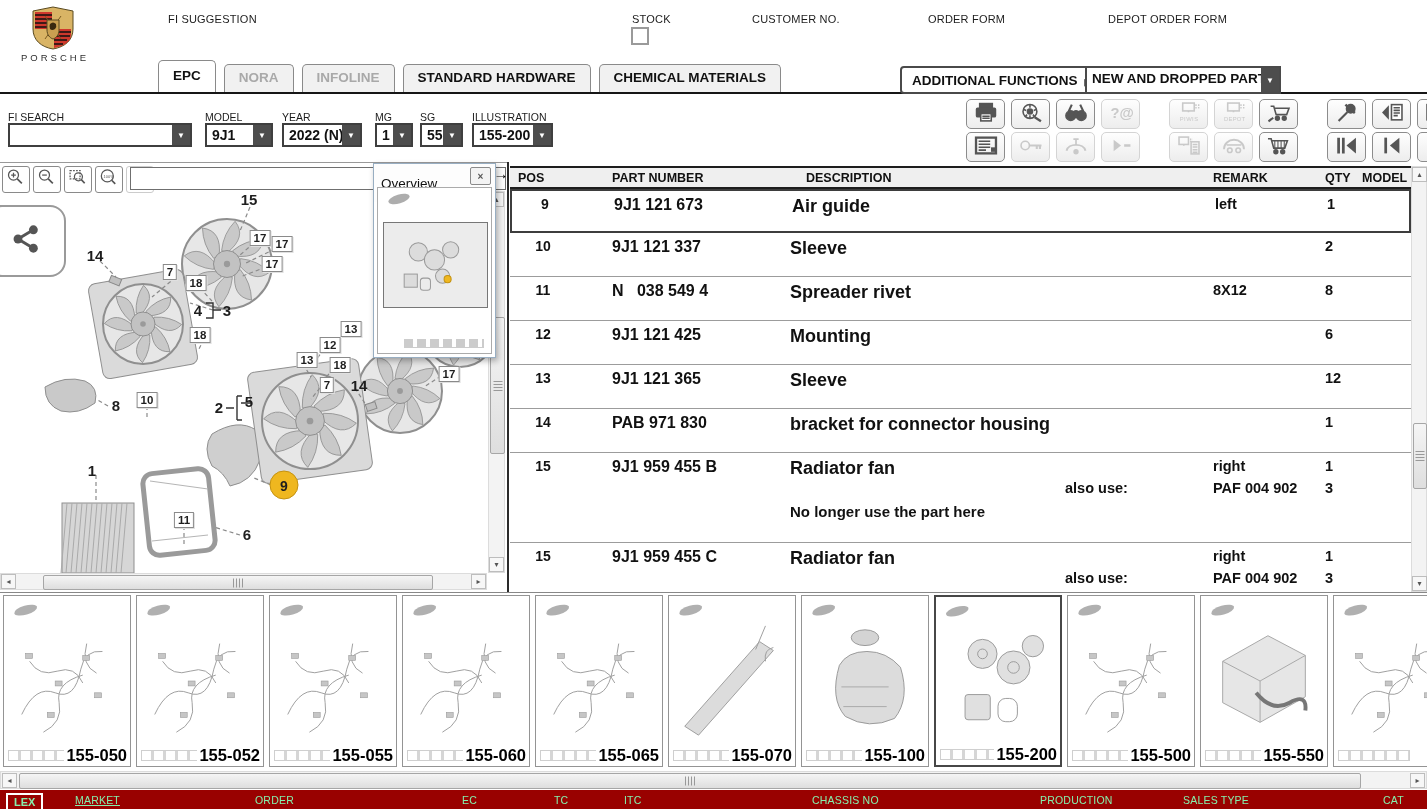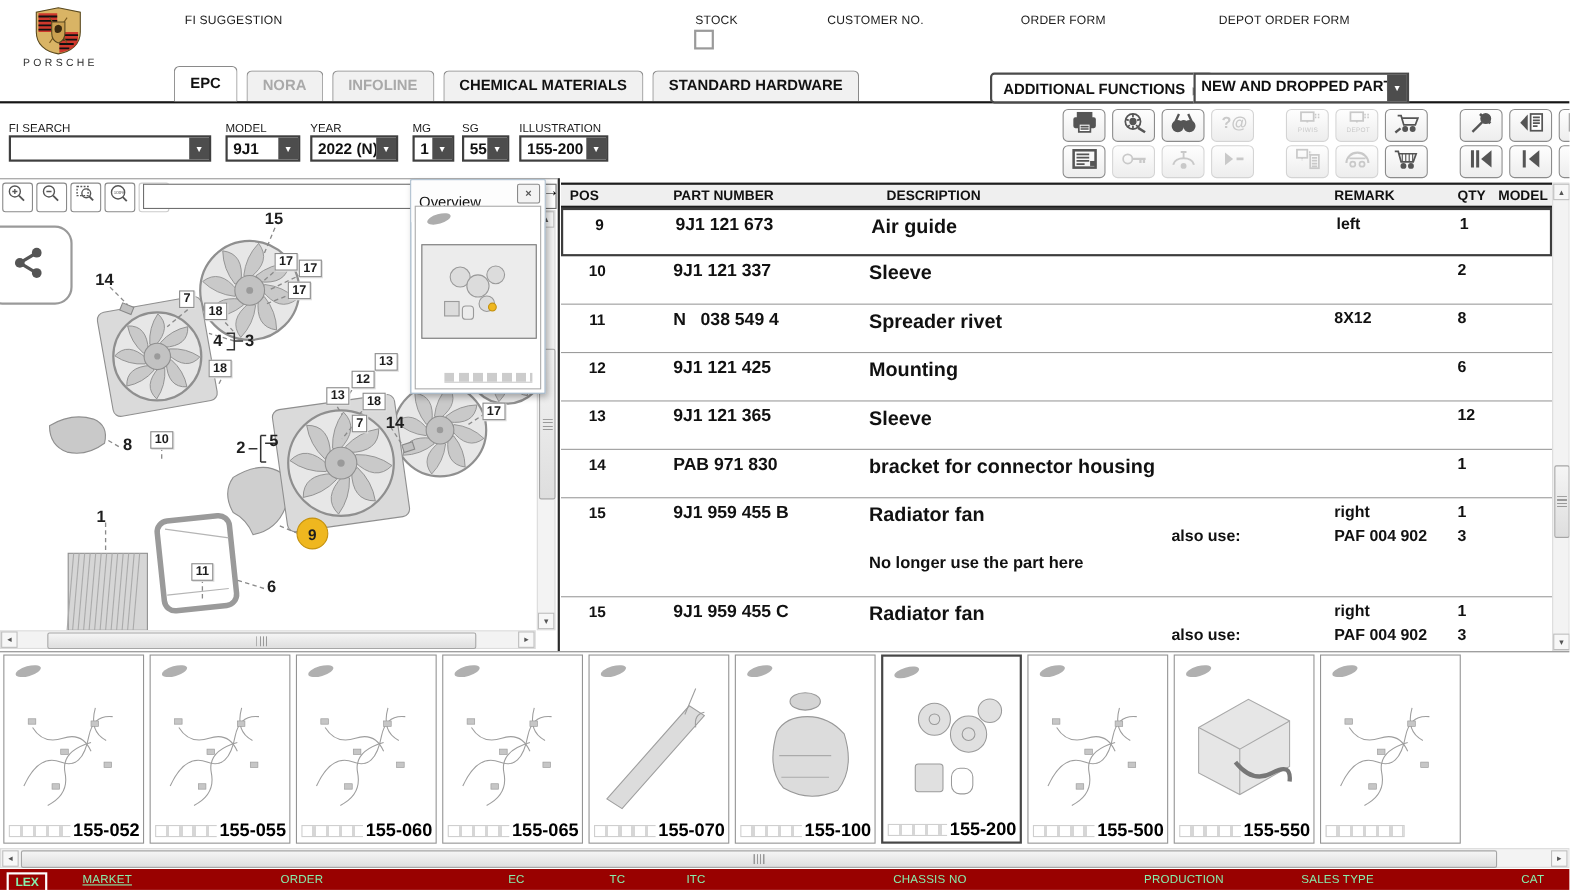--- a/index.html
+++ b/index.html
@@ -151,22 +151,22 @@
     <div id="stock-box"></div>
     <div class="lbl" style="left:752px;top:13px">CUSTOMER NO.</div>
     <div class="lbl" style="left:928px;top:13px">ORDER FORM</div>
     <div class="lbl" style="left:1108px;top:13px">DEPOT ORDER FORM</div>
   </div>
 
   <div id="tabbar">
       <div class="tab active">EPC</div>
       <div class="tab disabled">NORA</div>
       <div class="tab disabled">INFOLINE</div>
+      <div class="tab ">STANDARD HARDWARE</div>
       <div class="tab ">CHEMICAL MATERIALS</div>
-      <div class="tab ">STANDARD HARDWARE</div>
     </div>
   <div id="blackline"></div>
   <div id="addfn">
     <span>ADDITIONAL FUNCTIONS</span>
     <span class="arr"></span>
   </div>
   <div id="dropsel">
     <span class="val">NEW AND DROPPED PART</span>
     <span class="darkarr"></span>
   </div>
@@ -682,20 +682,40 @@
           </g>
           <g fill="#c6c6c6" stroke="#9a9a9a" stroke-width=".6">
             <rect x="22" y="58" width="7" height="5"></rect>
             <rect x="52" y="86" width="7" height="5"></rect>
             <rect x="80" y="60" width="7" height="5"></rect>
             <rect x="44" y="118" width="7" height="5"></rect>
             <rect x="92" y="98" width="7" height="5"></rect>
           </g>
         </svg>
     <span class="tlegend"></span>
+        <span class="tcode">155-050</span>
+      </div>
+      <div class="thumb">
+        <svg viewBox="0 0 128 172">
+          <ellipse cx="22" cy="14" rx="12" ry="4.6" transform="rotate(-16 22 14)" fill="#b0b0b0"></ellipse>
+          <g stroke="#9e9e9e" fill="none">
+            <path d="M18 120q14-30 34-22t26-24q4-20 22-18"></path>
+            <path d="M26 66q10 16 28 10t26 12"></path>
+            <path d="M40 138q20-10 16-30t24-28"></path>
+            <path d="M84 48q-6 22 10 30"></path>
+          </g>
+          <g fill="#c6c6c6" stroke="#9a9a9a" stroke-width=".6">
+            <rect x="22" y="58" width="7" height="5"></rect>
+            <rect x="52" y="86" width="7" height="5"></rect>
+            <rect x="80" y="60" width="7" height="5"></rect>
+            <rect x="44" y="118" width="7" height="5"></rect>
+            <rect x="92" y="98" width="7" height="5"></rect>
+          </g>
+        </svg>
+    <span class="tlegend"></span>
         <span class="tcode">155-052</span>
       </div>
       <div class="thumb">
         <svg viewBox="0 0 128 172">
           <ellipse cx="22" cy="14" rx="12" ry="4.6" transform="rotate(-16 22 14)" fill="#b0b0b0"></ellipse>
           <g stroke="#9e9e9e" fill="none">
             <path d="M18 120q14-30 34-22t26-24q4-20 22-18"></path>
             <path d="M26 66q10 16 28 10t26 12"></path>
             <path d="M40 138q20-10 16-30t24-28"></path>
             <path d="M84 48q-6 22 10 30"></path>

